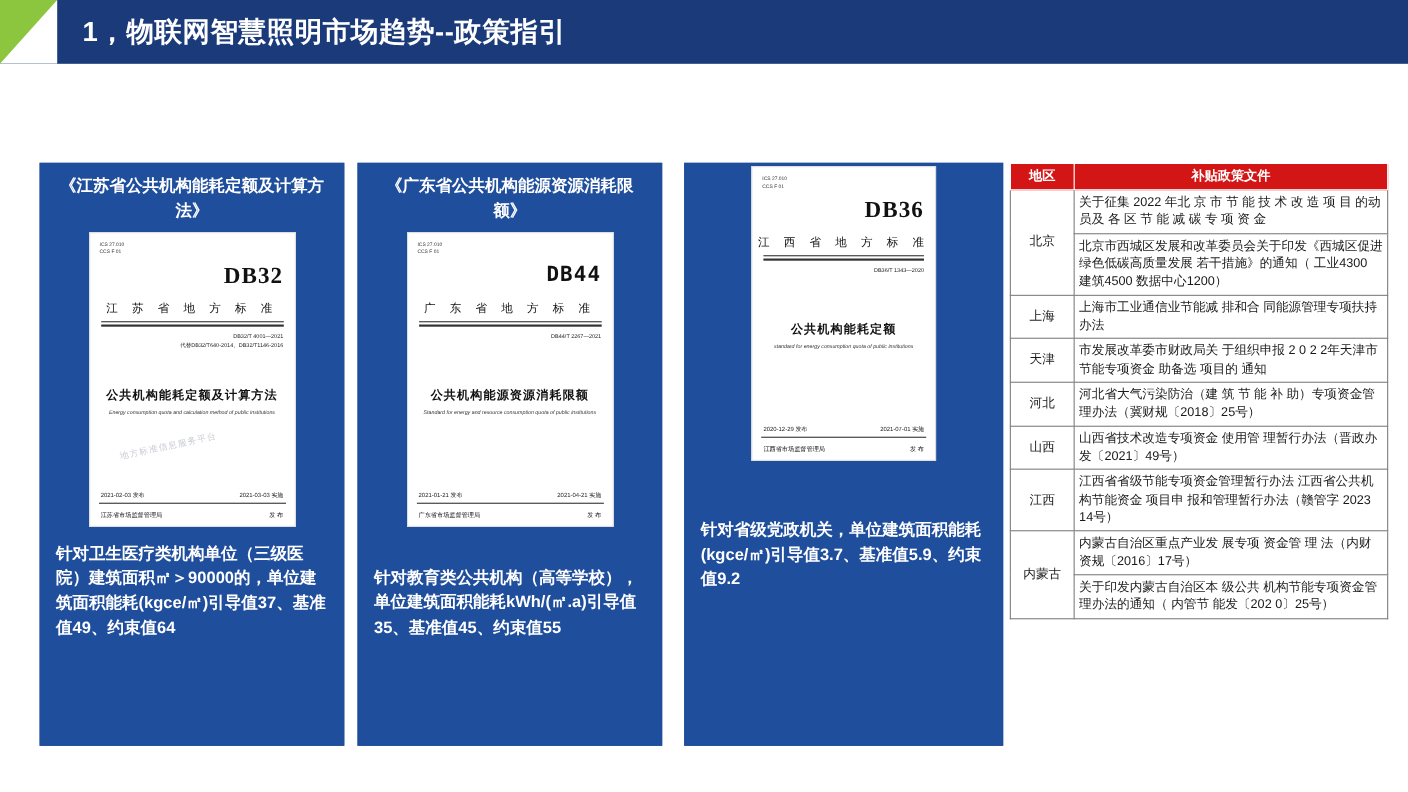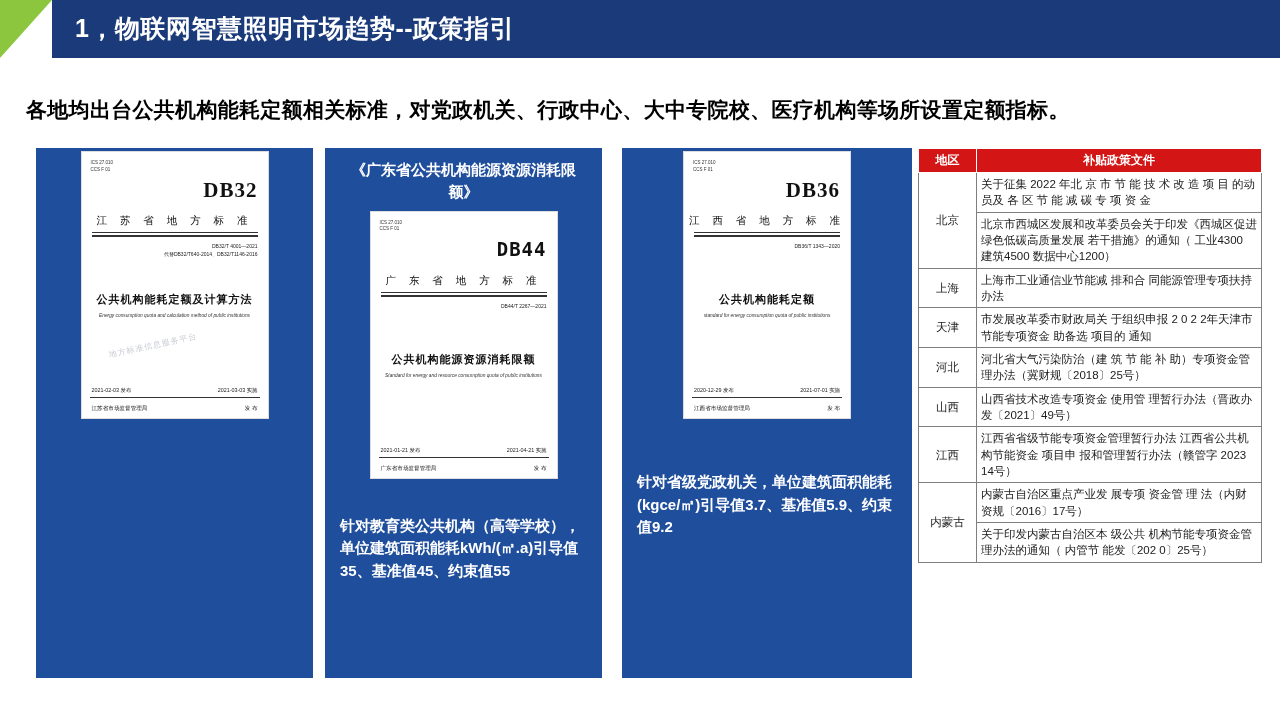--- a/index.html
+++ b/index.html
@@ -289,23 +289,23 @@
 <body>
 
 <div id="page">
 
   <div class="header">
     <div class="header-green-tab"></div>
     <div class="header-title">1，物联网智慧照明市场趋势--政策指引</div>
 
   </div>
 
-  <div class="subtitle">各地均出台公共机构能耗定额相关标准，对党政机关、行政中心、大中专院校、医疗机构等场所设置定额指标。</div>
 
   <div class="card" id="card0">
+    <div class="card-title">《江苏省公共机构能耗定额及计算方法》</div>
     <div class="doc-thumb">
       <div class="doc-code" style="white-space:pre;">ICS 27.010
 CCS F 01</div>
       <div class="doc-bigcode">DB32</div>
       <div class="doc-standard">江 苏 省 地 方 标 准</div>
       <div class="doc-rule r1"></div>
       <div class="doc-rule r2"></div>
       <div class="doc-substd" style="white-space:pre;">DB32/T 4001—2021
 代替DB32/T640-2014、DB32/T1146-2016</div>
       <div class="doc-maintitle">公共机构能耗定额及计算方法</div>
@@ -314,20 +314,21 @@
       <div class="doc-dates">
         <span>2021-02-03 发布</span>
         <span>2021-03-03 实施</span>
       </div>
       <div class="doc-footer-rule"></div>
       <div class="doc-issuer">
         <span>江苏省市场监督管理局</span>
         <span>发 布</span>
       </div>
     </div>
+    <div class="card-desc">针对卫生医疗类机构单位（三级医院）建筑面积㎡＞90000的，单位建筑面积能耗(kgce/㎡)引导值37、基准值49、约束值64</div>
   </div>
 
   <div class="card" id="card1">
     <div class="card-title">《广东省公共机构能源资源消耗限额》</div>
     <div class="doc-thumb">
       <div class="doc-code" style="white-space:pre;">ICS 27.010
 CCS F 01</div>
       <div class="doc-bigcode mono">DB44</div>
       <div class="doc-standard">广 东 省 地 方 标 准</div>
       <div class="doc-rule r1"></div>

